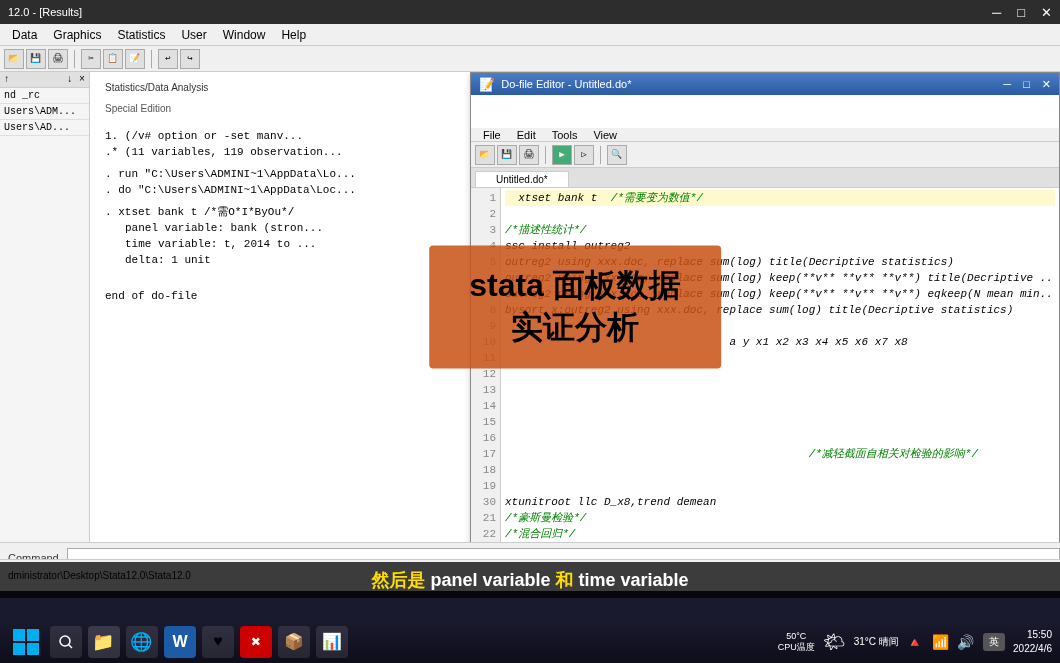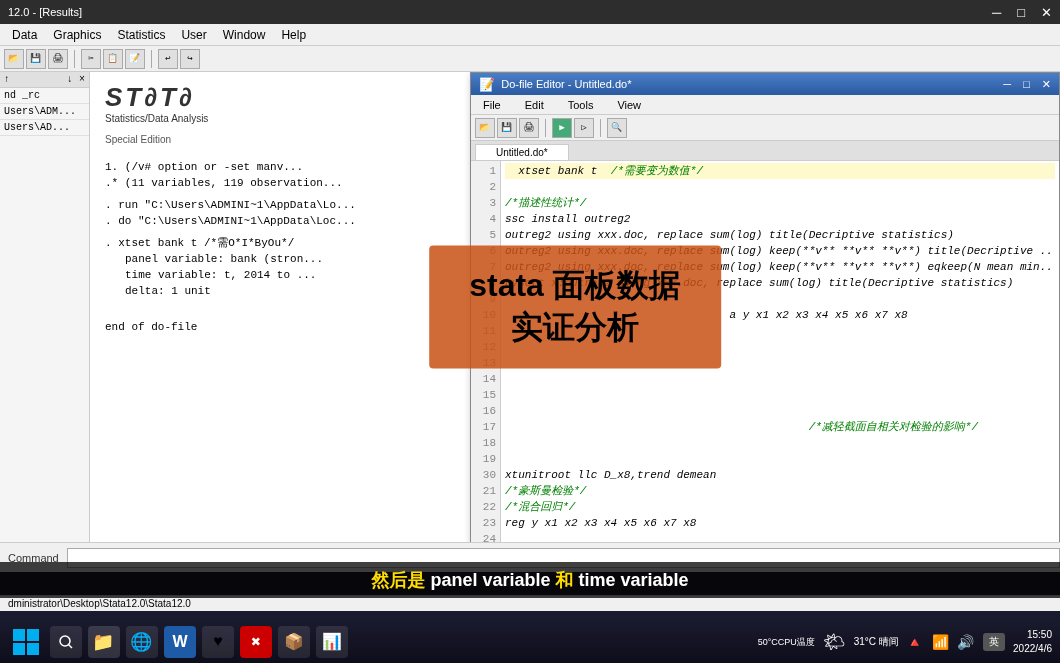--- a/index.html
+++ b/index.html
@@ -122,28 +122,28 @@
       display: flex;
       align-items: center;
       padding: 0 8px;
       font-size: 11px;
       font-family: Arial, sans-serif;
       justify-content: space-between;
     }
 
     .dofile-menu-bar {
       background: #f0f0f0;
-      height: 20px;
+      height: 14px;
       display: flex;
       align-items: center;
       padding: 0 4px;
       font-size: 11px;
       font-family: Arial, sans-serif;
       border-bottom: 1px solid #ccc;
-      gap: 8px;
+      margin-top: 33px;
     }
 
     .dofile-toolbar {
       background: #f0f0f0;
       height: 26px;
       display: flex;
       align-items: center;
       padding: 0 4px;
       border-bottom: 1px solid #ccc;
       gap: 2px;
@@ -342,21 +342,21 @@
       font-family: Arial, sans-serif;
       font-size: 32px;
       font-weight: bold;
       line-height: 1.3;
       white-space: nowrap;
     }
 
     
     .cpu-indicator {
       display: flex;
-      flex-direction: row;
+      flex-direction: column;
       align-items: center;
       color: #fff;
       font-size: 9px;
     }
   </style>
 </head>
 <body>
 
 <div class="title-bar">
   <span>12.0 - [Results]</span>
@@ -398,21 +398,20 @@
     </div>
     <div class="left-panel-item">nd _rc</div>
     <div class="left-panel-item">Users\ADM...</div>
     <div class="left-panel-item">Users\AD...</div>
   </div>
 
   <div class="stata-results">
 
     <div class="stata-logo" style="display:flex; align-items:flex-start; gap:30px;">
       <div>
-        <div style="font-size:26px; font-weight:bold; color:#333; font-style:italic; letter-spacing:3px;">ST∂T∂</div>
         <div style="font-size:10px; color:#333;">Statistics/Data Analysis</div>
         <div style="margin-top:10px; font-size:10px; color:#555;">Special Edition</div>
       </div>
     </div>
 
     <div class="stata-content">
       <div>1.  (/v# option or -set manv...</div>
       <div>.*  (11 variables, 119 observation...</div>
       <div style="margin-top:6px;">. run "C:\Users\ADMINI~1\AppData\Lo...</div>
       <div>. do "C:\Users\ADMINI~1\AppData\Loc...</div>
@@ -522,21 +521,21 @@
     </div>
 
   </div>
 </div>
 
 <div class="bottom-area">
   <span class="command-label">Command</span>
   <input class="command-input" type="text" value="" style="">
 </div>
 
-<div class="status-bar" style="bottom: 52px; height: 16px;">
+<div class="status-bar" style="bottom: 72px; height: 32px;">
   <span class="status-ready">dministrator\Desktop\Stata12.0\Stata12.0</span>
 </div>
 
 <div class="subtitle-bar">
   <span class="zh">然后是</span>
   <span class="en"> panel variable </span>
   <span class="zh">和</span>
   <span class="en"> time variable</span>
 </div>
 

